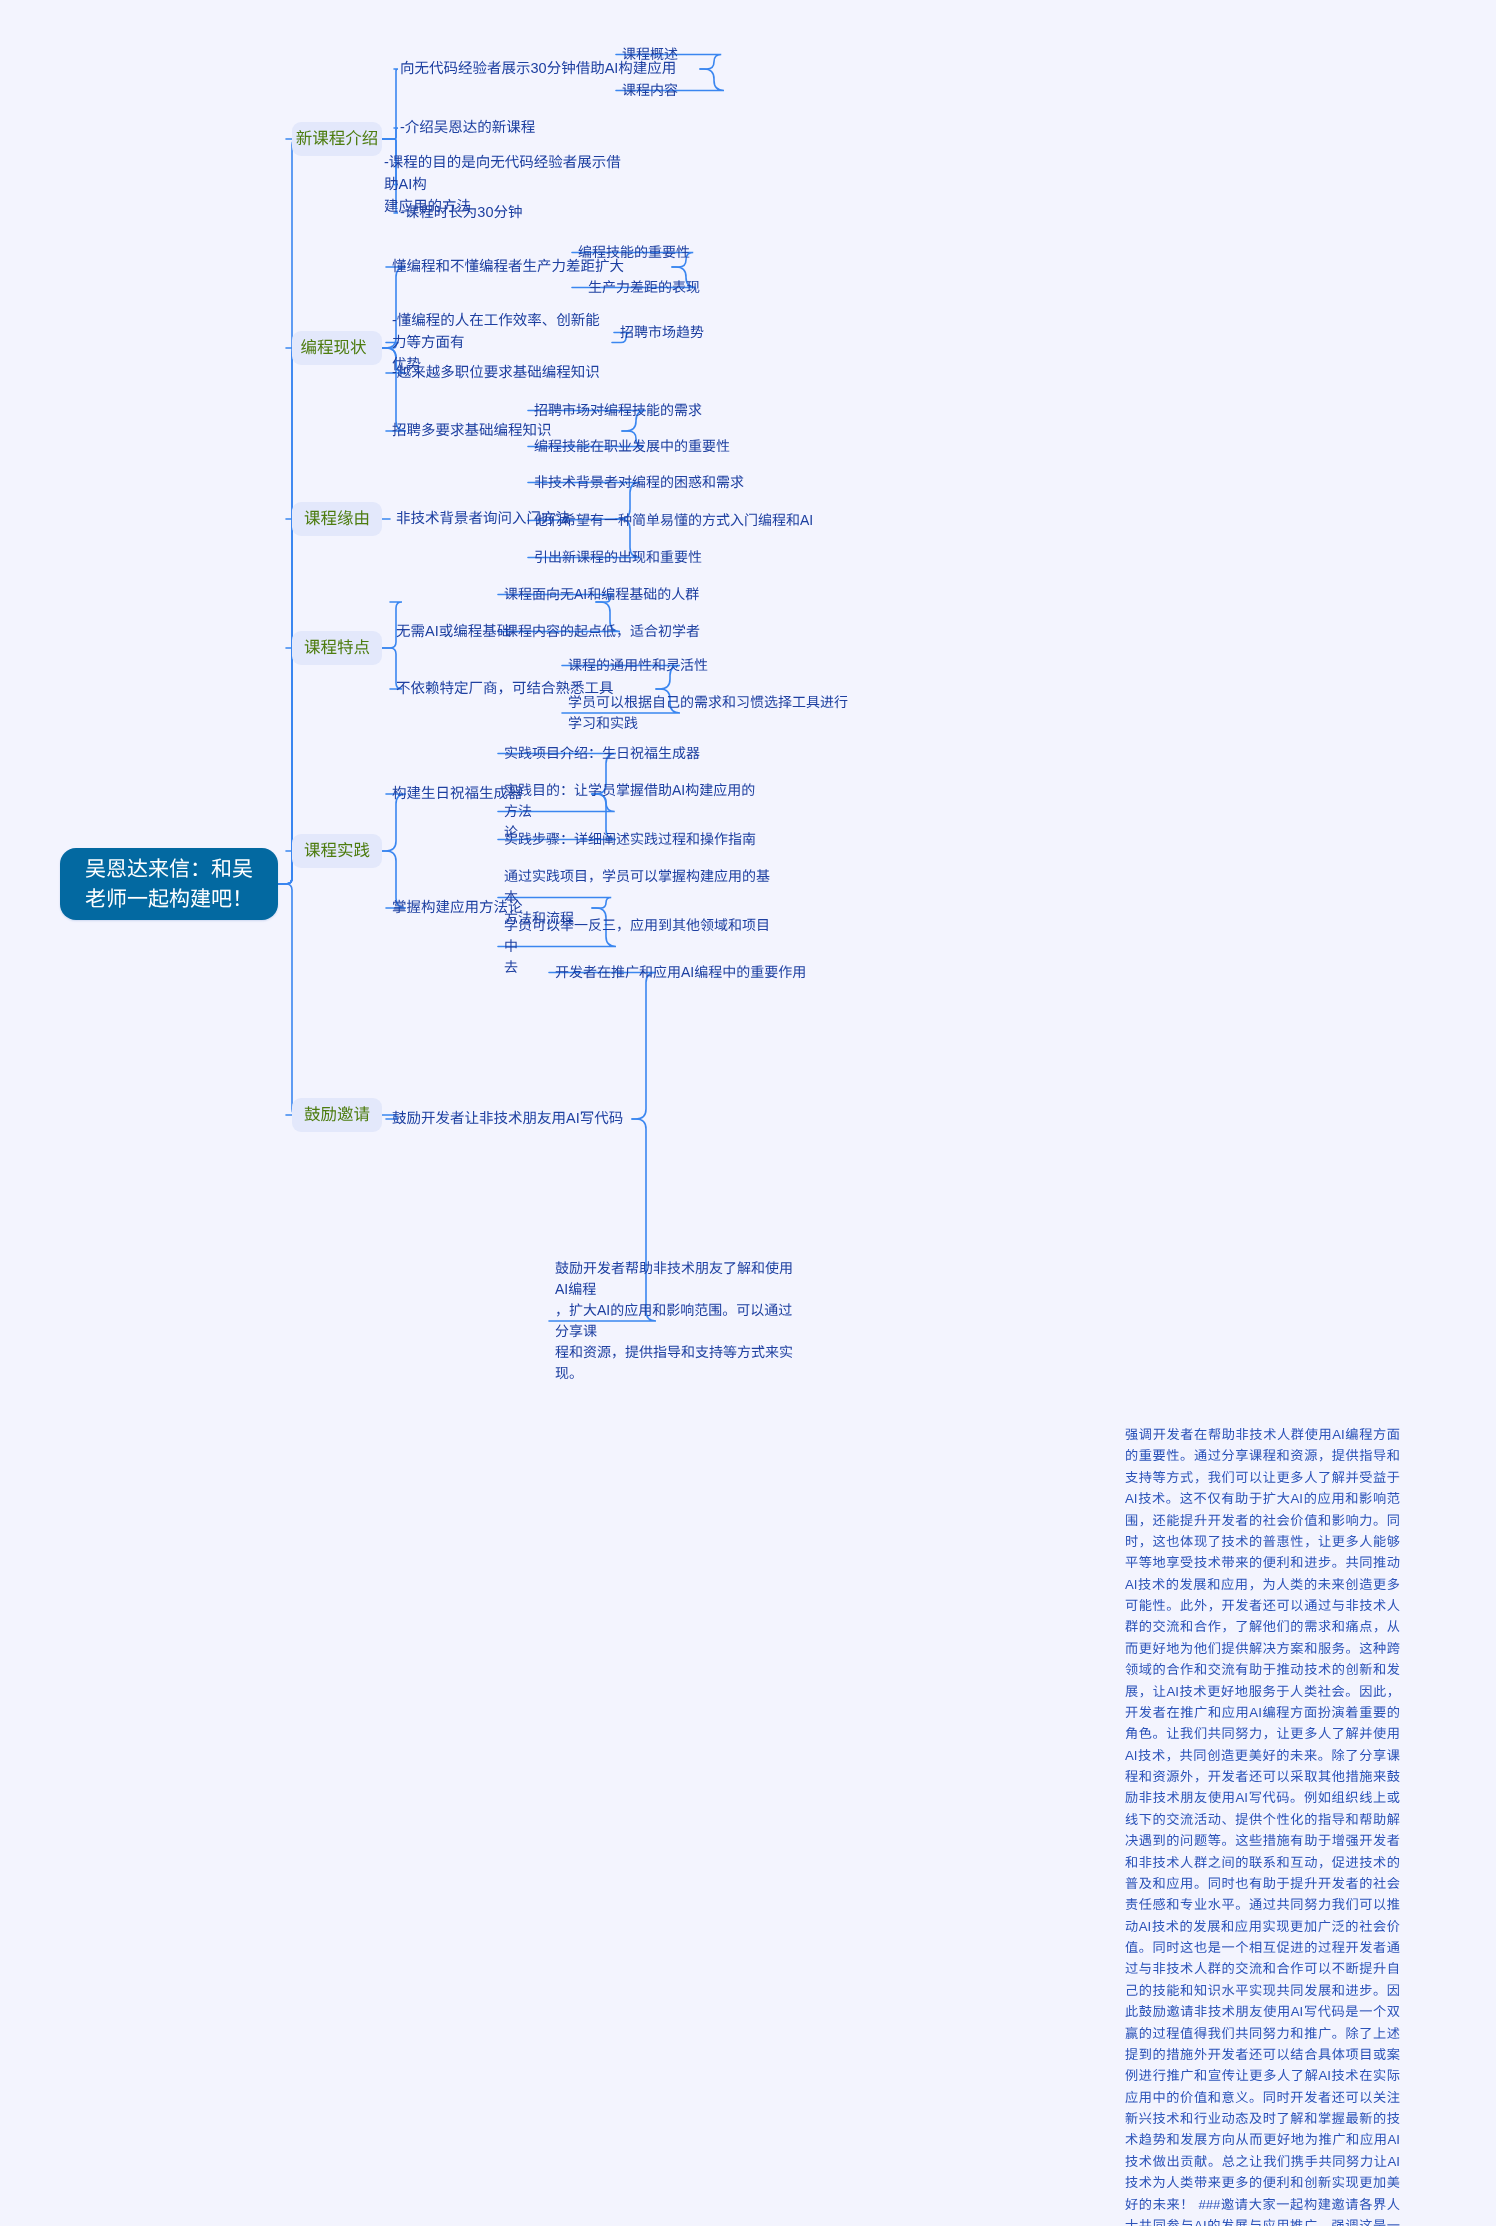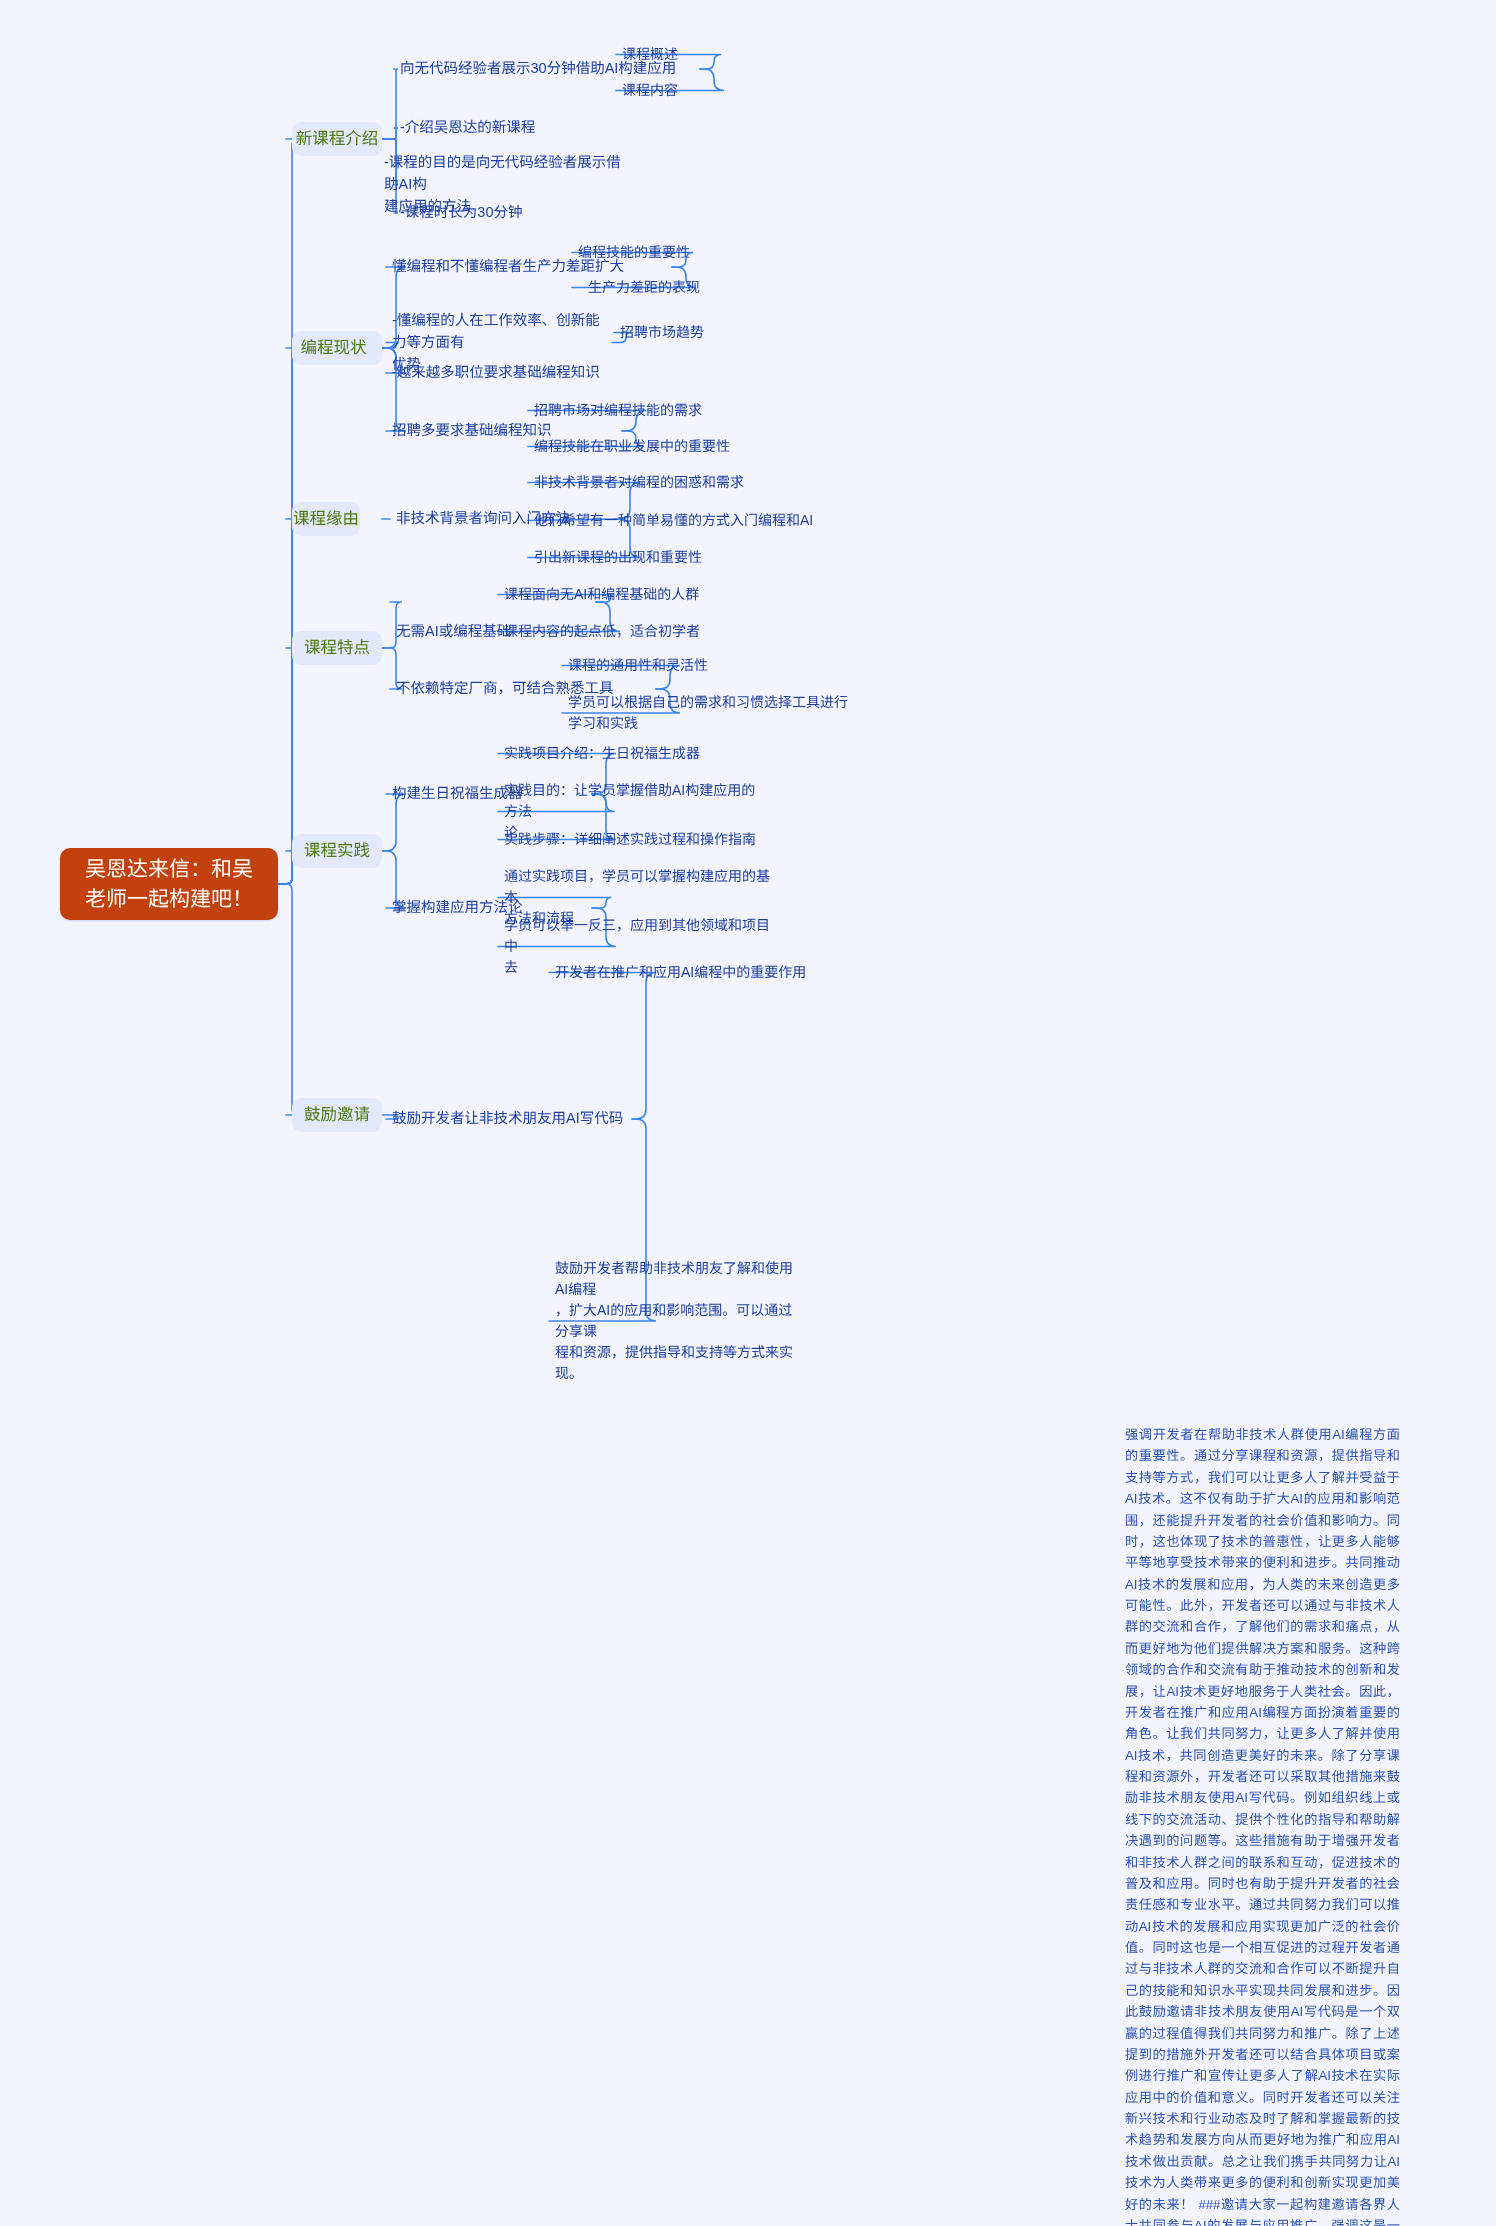--- a/index.html
+++ b/index.html
@@ -12,23 +12,23 @@
     overflow:hidden;
     color:#1d3fa0;
   }
   #canvas{position:absolute;inset:0;}
   svg.links{position:absolute;left:0;top:0;width:1496px;height:2226px;pointer-events:none;}
 
   .node{position:absolute;box-sizing:border-box;}
 
   
   .root{
-    background:#c2410c;
+    background:#0369a1;
     color:#ffffff;
-    border-radius:10px;
+    border-radius:16px;
     font-size:21px;
     line-height:1.45;
     text-align:center;
     padding:14px 16px;
     display:flex;align-items:center;justify-content:center;
     box-shadow:0 1px 2px rgba(40,90,180,.18);
   }
 
   
   .branch{
@@ -130,21 +130,21 @@
   <div class="node leaf lvl2" style="left:392px;top:310px;width:220px;">-懂编程的人在工作效率、创新能力等方面有
 优势</div>
   <div class="node leaf lvl3" style="left:620px;top:322px;width:200px;">招聘市场趋势</div>
 
   <div class="node leaf lvl2" style="left:392px;top:362px;width:260px;">-越来越多职位要求基础编程知识</div>
 
   <div class="node leaf lvl2" style="left:392px;top:420px;width:230px;">招聘多要求基础编程知识</div>
   <div class="node leaf lvl3" style="left:534px;top:400px;width:260px;">招聘市场对编程技能的需求</div>
   <div class="node leaf lvl3" style="left:534px;top:436px;width:280px;">编程技能在职业发展中的重要性</div>
 
-  <div class="node branch" style="left:292px;top:502px;width:68px;height:34px;">课程缘由</div>
+  <div class="node branch" style="left:292px;top:502px;width:90px;height:34px;">课程缘由</div>
 
   <div class="node leaf lvl2" style="left:396px;top:508px;width:220px;">非技术背景者询问入门方法</div>
   <div class="node leaf lvl3" style="left:534px;top:472px;width:280px;">非技术背景者对编程的困惑和需求</div>
   <div class="node leaf lvl3" style="left:534px;top:510px;width:300px;">他们希望有一种简单易懂的方式入门编程和AI</div>
   <div class="node leaf lvl3" style="left:534px;top:547px;width:280px;">引出新课程的出现和重要性</div>
 
   <div class="node branch" style="left:292px;top:631px;width:90px;height:34px;">课程特点</div>
 
   <div class="node leaf lvl2" style="left:396px;top:591px;width:200px;margin-top:30px;">无需AI或编程基础</div>
   <div class="node leaf lvl3" style="left:504px;top:584px;width:260px;">课程面向无AI和编程基础的人群</div>

